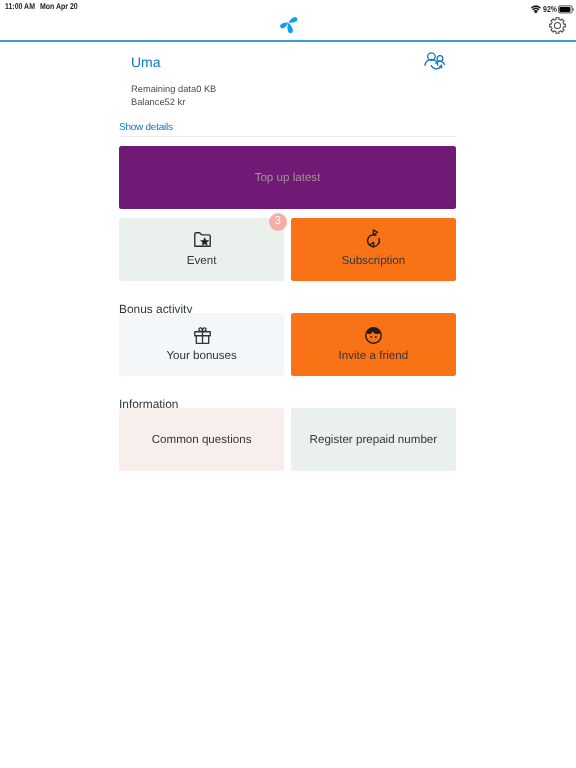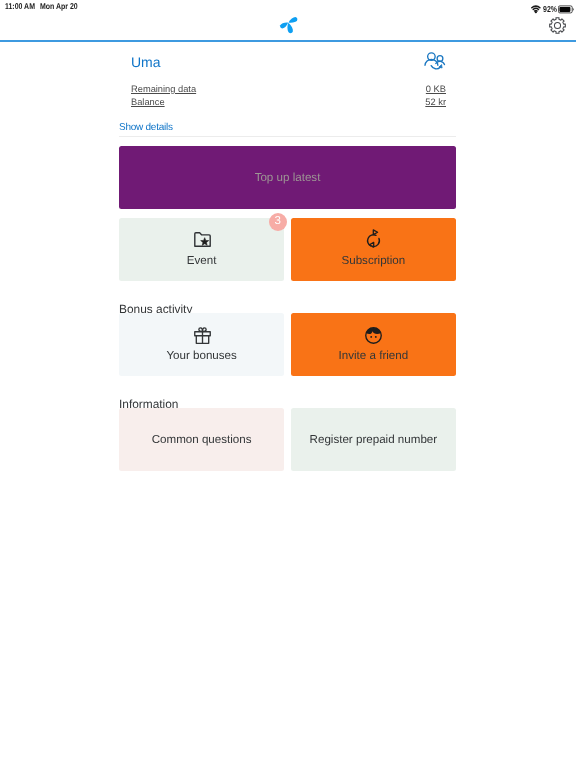--- a/index.html
+++ b/index.html
@@ -24,21 +24,21 @@
   .gear { position:absolute; left:549px; top:17px; width:17px; height:17px; }
   .appbar-rule { position:absolute; left:0; top:40px; width:576px; height:2px; background:#3e9ae0; }
 
   
   .content { position:absolute; left:119px; top:42px; width:337px; height:430px; }
 
   .acct { position:relative; height:94px; }
   .acct-name { position:absolute; left:12px; top:12px; font-size:14px; color:#0e74c8; }
   .switch-user { position:absolute; left:304px; top:8px; width:23px; height:23px; }
   .rows { position:absolute; left:12px; right:10px; top:41px; }
-  .row { display:flex; justify-content:space-between; font-size:9.3px; color:#4a4a4a; line-height:12.8px;text-decoration:underline; }
+  .row { display:flex; justify-content:flex-start; font-size:9.3px; color:#4a4a4a; line-height:12.8px; }
   .showdet { position:absolute; left:0; right:0; top:79.5px; text-align:left; font-size:10px; color:#0e74c8; letter-spacing:-0.25px; }
   .divider { position:absolute; left:0; right:0; top:93.5px; height:1px; background:#ececec; }
 
   .grid { position:absolute; left:0; width:337px; display:flex; gap:6.5px; }
   .grid.r1 { top:104.2px; } .grid.r2 { top:176.2px; } .grid.r3 { top:271.2px; } .grid.r4 { top:366.3px; }
   .tile { flex:1; height:62.6px; border-radius:2.5px; display:flex; flex-direction:column;
           align-items:center; justify-content:center; position:relative; }
   .tile .ic { height:18px; display:flex; align-items:center; justify-content:center; margin-bottom:4px; position:relative; }
   .tile .ic.simic { top:-1px; left:1px; }
   .tile .ic.gifticon { top:-0.5px; left:0.5px; }

